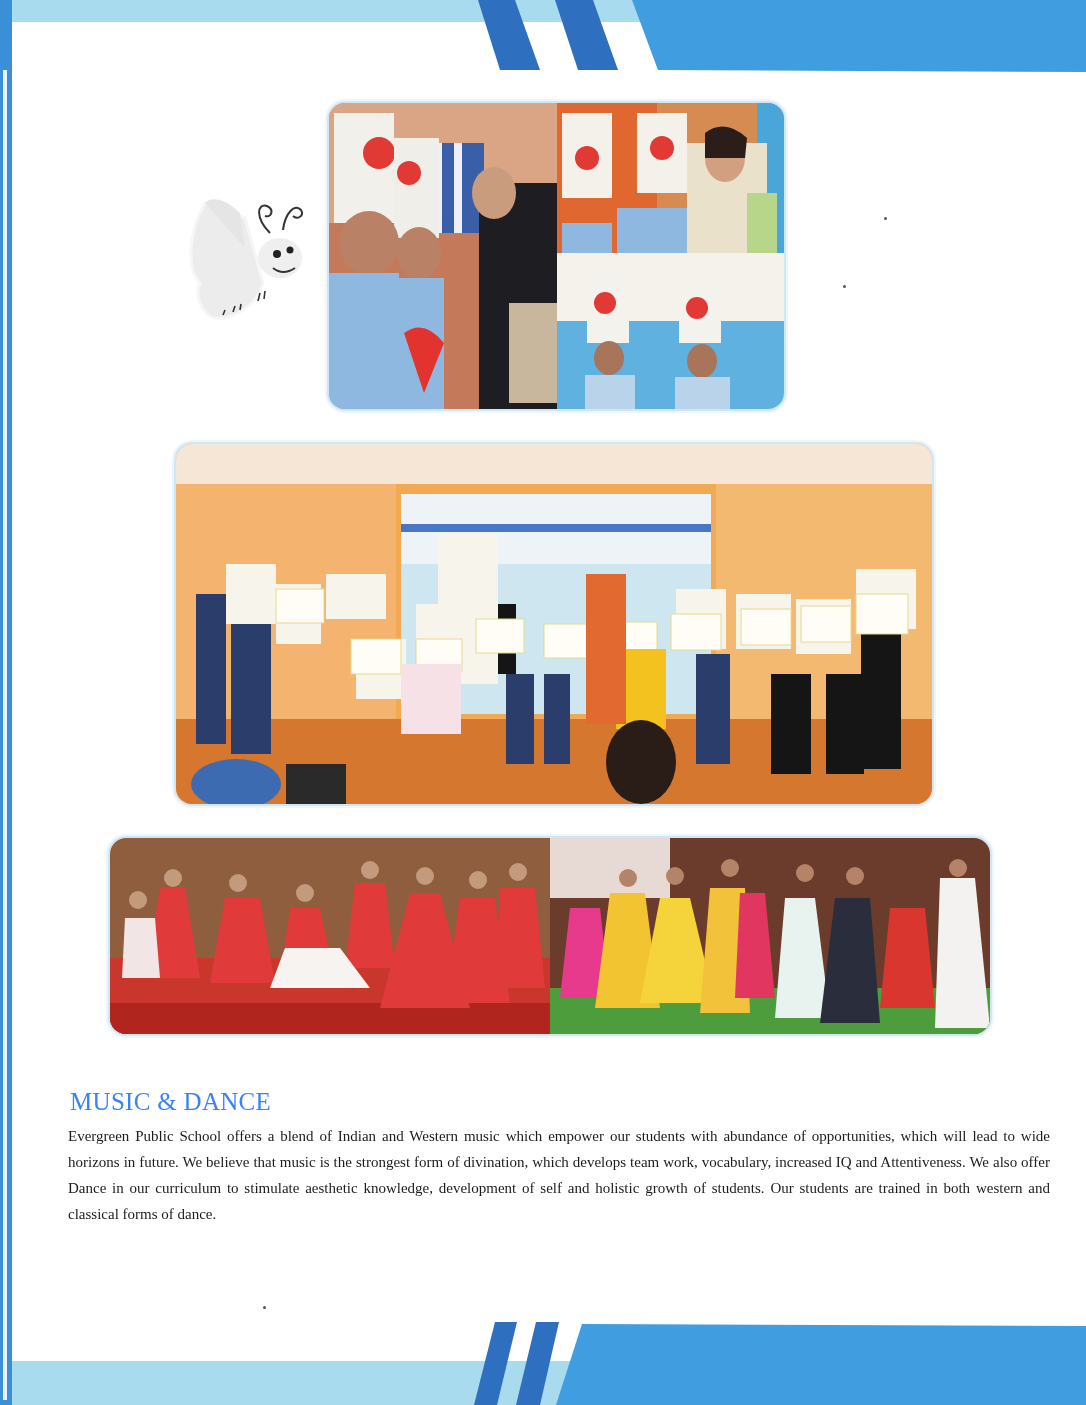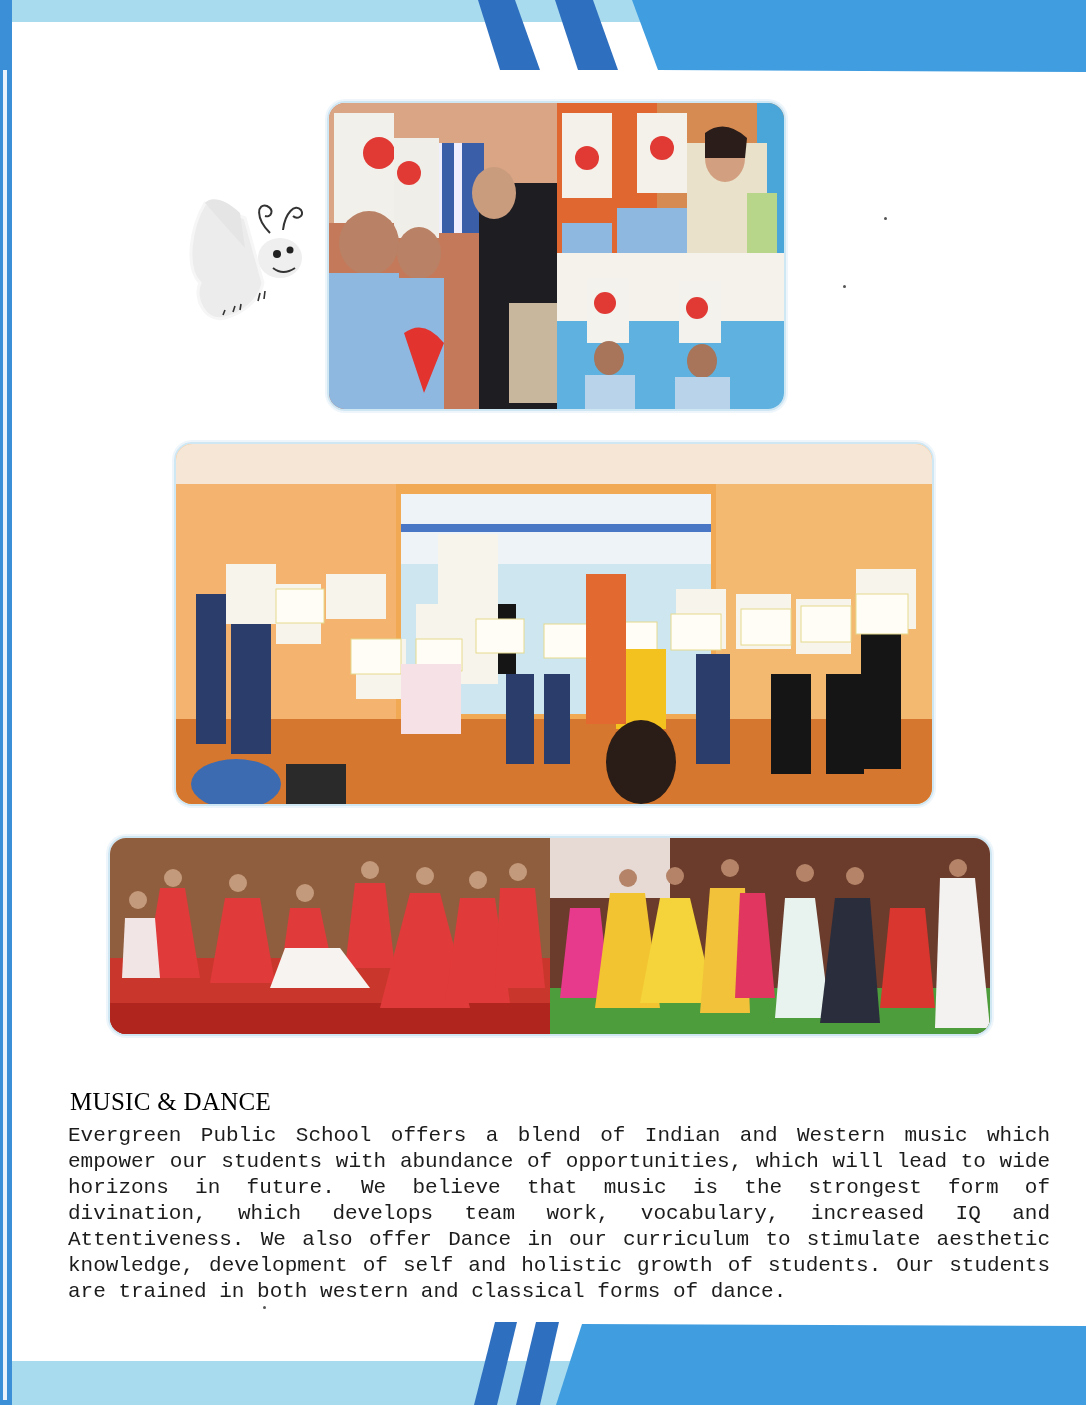--- a/index.html
+++ b/index.html
@@ -12,25 +12,25 @@
   .left-edge-inner { position: absolute; left: 3px; top: 70px; width: 4px; height: 1330px; background: #e9f3fb; }
   svg.deco { position: absolute; left: 0; }
   .photo {
     position: absolute; border-radius: 18px; overflow: hidden;
     border: 2px solid #cfe6f3; box-shadow: 0 0 0 2px #eef6fb;
   }
   .photo .panel { position: absolute; }
   .butterfly { position: absolute; left: 185px; top: 188px; width: 120px; height: 140px; }
   .section-title {
     position: absolute; left: 70px; top: 1088px;
-    font-size: 25px; color: #000000; letter-spacing: 0.3px; margin: 0; font-weight: normal;
+    font-size: 25px; color: #3b82f6; letter-spacing: 0.3px; margin: 0; font-weight: normal;
   }
   .body-text {
     position: absolute; left: 68px; top: 1123px; width: 982px;
-    font-size: 21px; line-height: 26px; color: #1c1c1c; text-align: justify; margin: 0; font-family: Liberation Mono, monospace;
+    font-size: 15px; line-height: 26px; color: #1c1c1c; text-align: justify; margin: 0;
   }
   .dot { position: absolute; width: 3px; height: 3px; background: #555; border-radius: 50%; }
 </style>
 </head>
 <body>
 
 <div class="left-edge"></div>
 <div class="left-edge-inner"></div>
 
 <svg class="deco" style="top:0" width="1086" height="75">

